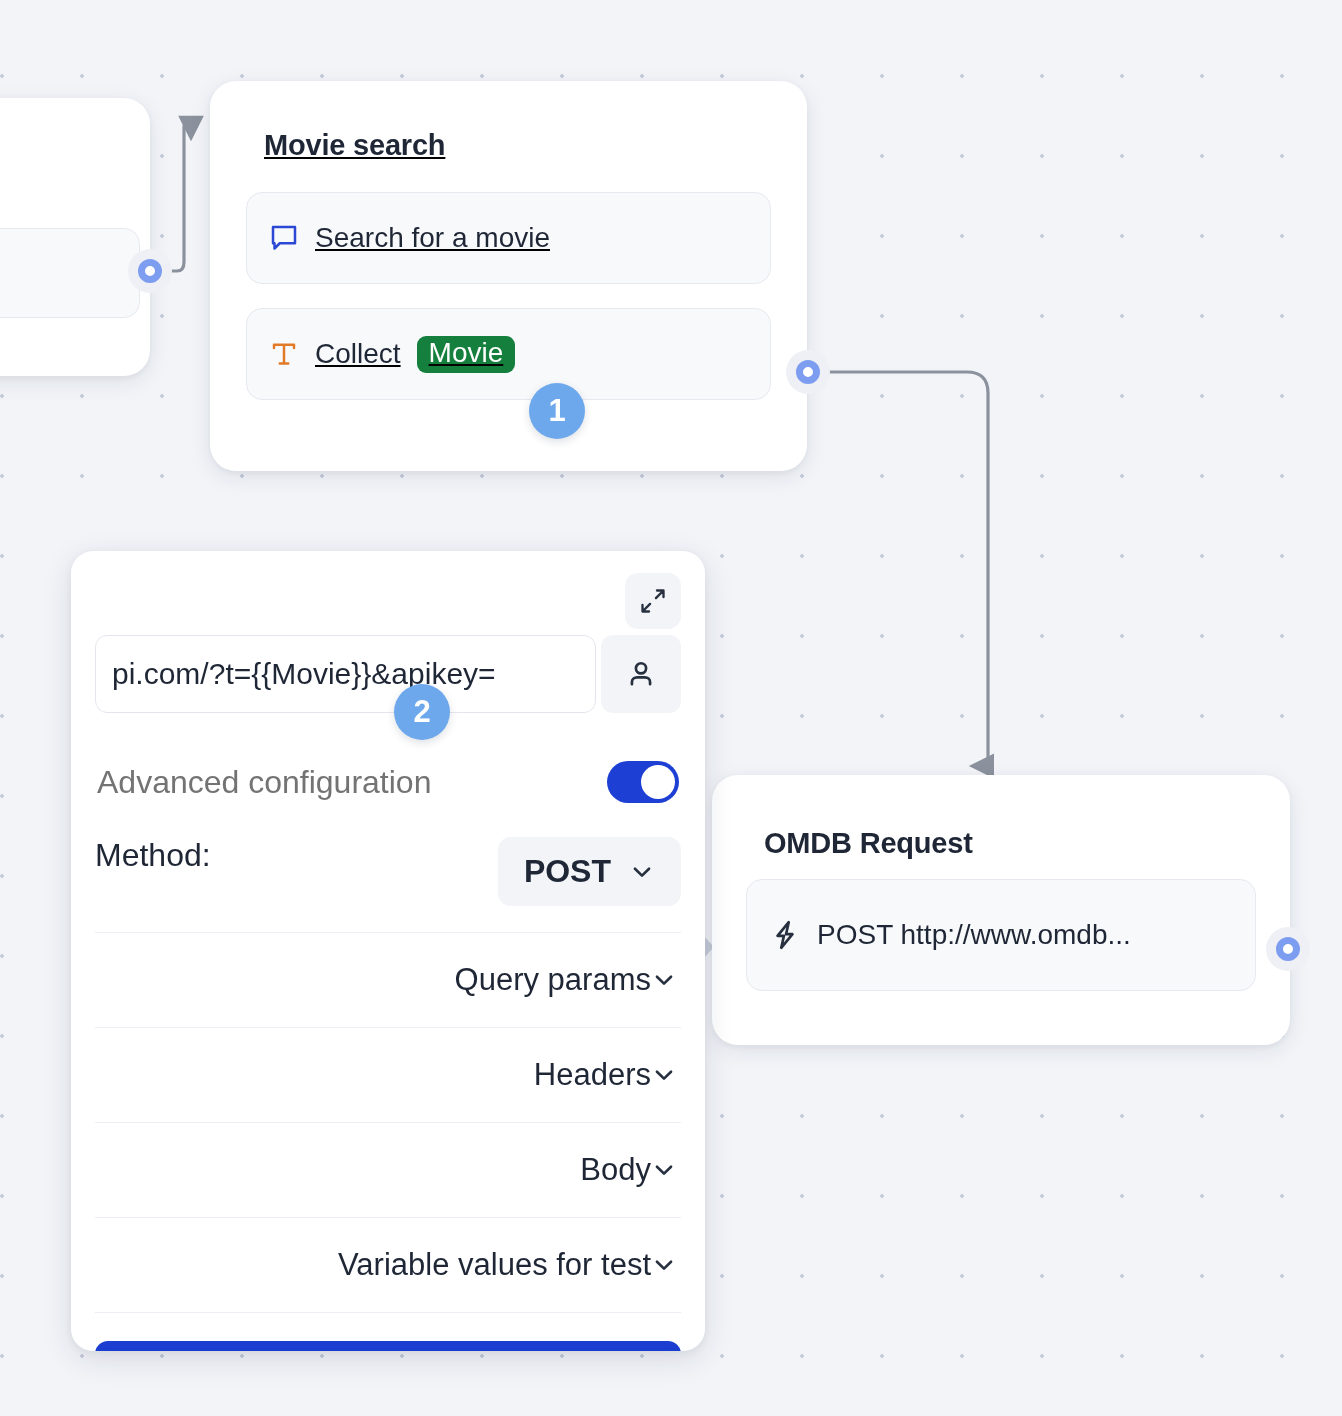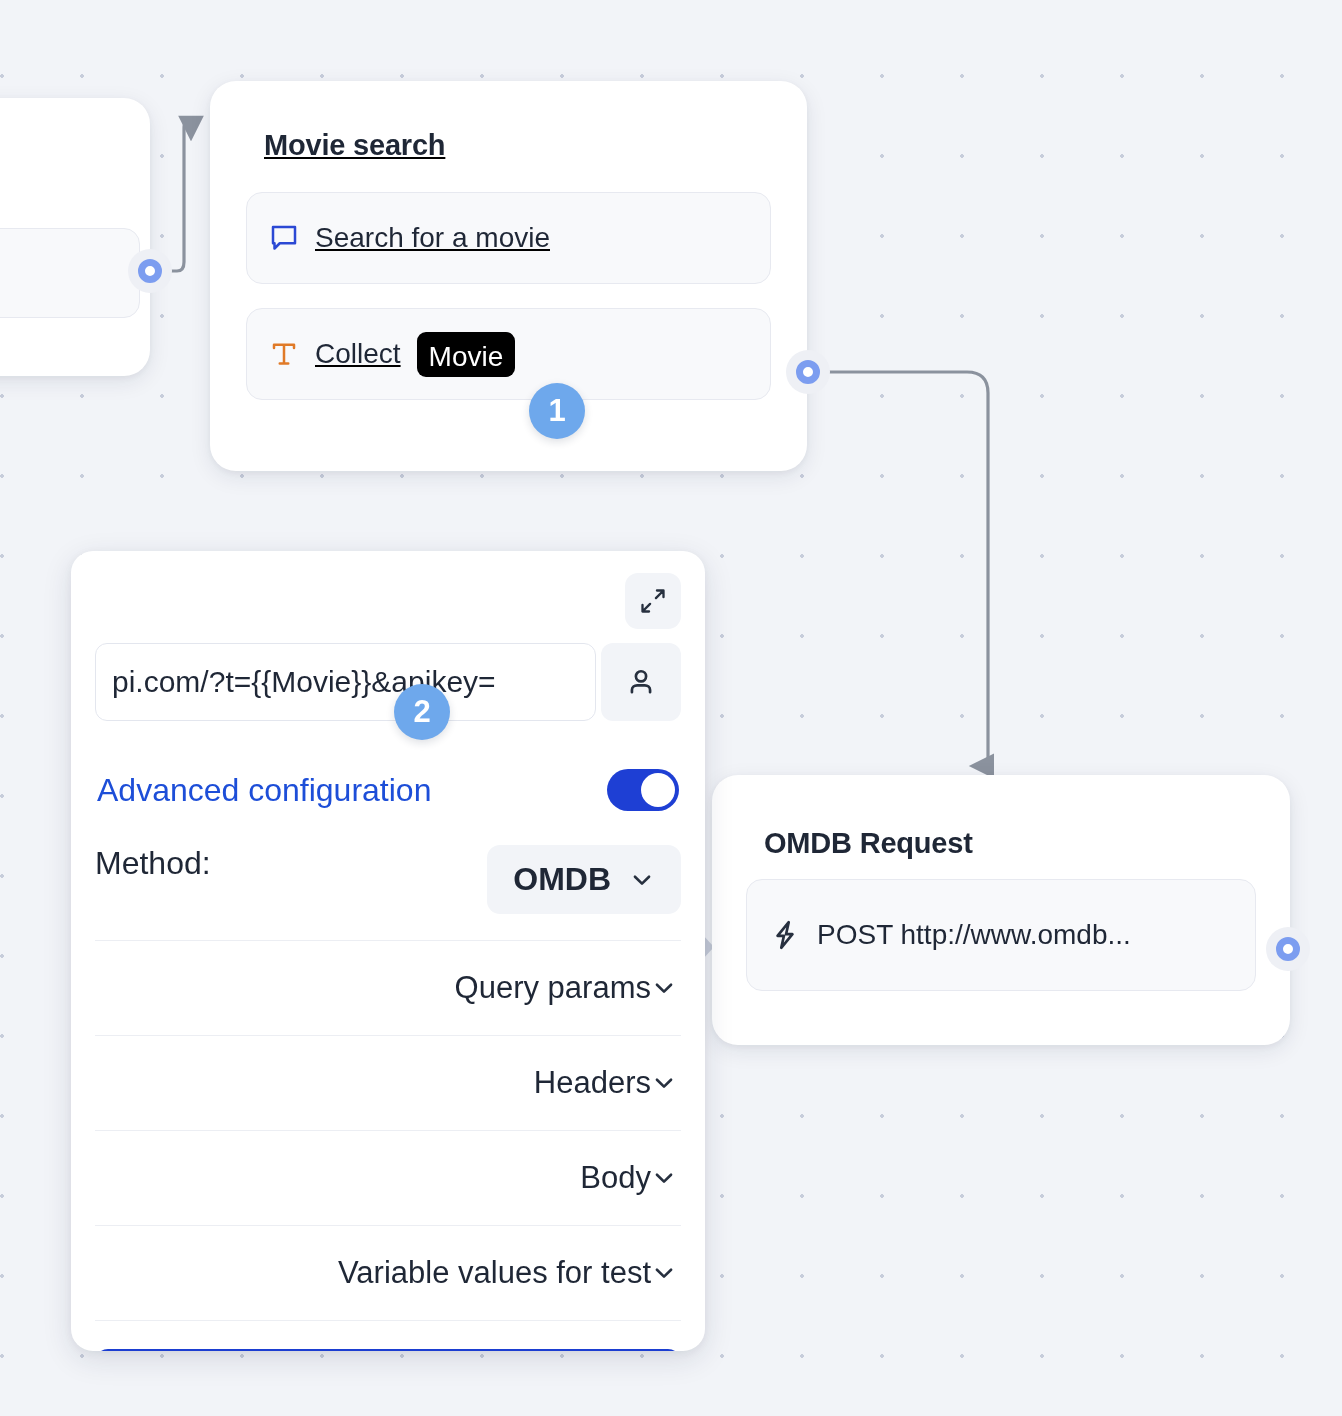--- a/index.html
+++ b/index.html
@@ -133,24 +133,24 @@
     text-decoration: underline;
   }
   .node-movie .node-title { margin: 14px 0 30px 18px; }
   .node-movie .node-row { height: 92px; margin-bottom: 24px; }
 
   .icon-chat { width: 30px; height: 30px; flex: 0 0 auto; }
   .icon-tfield { width: 30px; height: 30px; flex: 0 0 auto; }
   .icon-bolt { width: 32px; height: 32px; flex: 0 0 auto; }
 
   .var-chip {
-    background: #000000;
+    background: #15803d;
     color: #ffffff;
     border-radius: 9px;
-    padding: 11px 12px 6px 12px;
+    padding: 3px 12px 6px 12px;
     font-size: 28px;
     line-height: 1;
     display: inline-block;
   }
 
   
   .node-omdb {
     left: 712px;
     top: 775px;
     width: 578px;
@@ -203,21 +203,21 @@
     border-radius: 13px;
     background: #f2f4f8;
     display: flex;
     align-items: center;
     justify-content: center;
   }
 
   .url-row {
     display: flex;
     align-items: stretch;
-    margin-top: 14px;
+    margin-top: 6px;
     gap: 5px;
   }
   .url-input {
     flex: 1 1 auto;
     height: 78px;
     border: 1.5px solid #e3e6ee;
     border-radius: 12px;
     background: #ffffff;
     box-sizing: border-box;
     display: flex;
@@ -245,21 +245,21 @@
 
   .adv-row {
     display: flex;
     align-items: center;
     justify-content: space-between;
     margin-top: 48px;
     padding: 0 2px;
   }
   .adv-label {
     font-size: 32px;
-    color: #1d4ed8;
+    color: #737373;
   }
   .toggle {
     width: 72px;
     height: 42px;
     border-radius: 21px;
     background: #1e3fd4;
     position: relative;
     flex: 0 0 auto;
   }
   .toggle .knob {
@@ -411,21 +411,21 @@
     <div class="adv-row">
       <div class="adv-label">Advanced configuration</div>
       <div class="toggle">
         <div class="knob"></div>
       </div>
     </div>
 
     <div class="method-row">
       <div class="method-label">Method:</div>
       <div class="method-select">
-        <span>OMDB</span>
+        <span>POST</span>
         <svg class="chev" viewBox="0 0 24 24" fill="none">
           <path d="M5.5 9 L12 15.4 L18.5 9" stroke="#27303f" stroke-width="2.4" stroke-linecap="round" stroke-linejoin="round"></path>
         </svg>
       </div>
     </div>
 
     <div class="accordion-item">
       <span>Query params</span>
       <svg class="chev" viewBox="0 0 24 24" fill="none">
         <path d="M5.5 9 L12 15.4 L18.5 9" stroke="#27303f" stroke-width="2.4" stroke-linecap="round" stroke-linejoin="round"></path>

